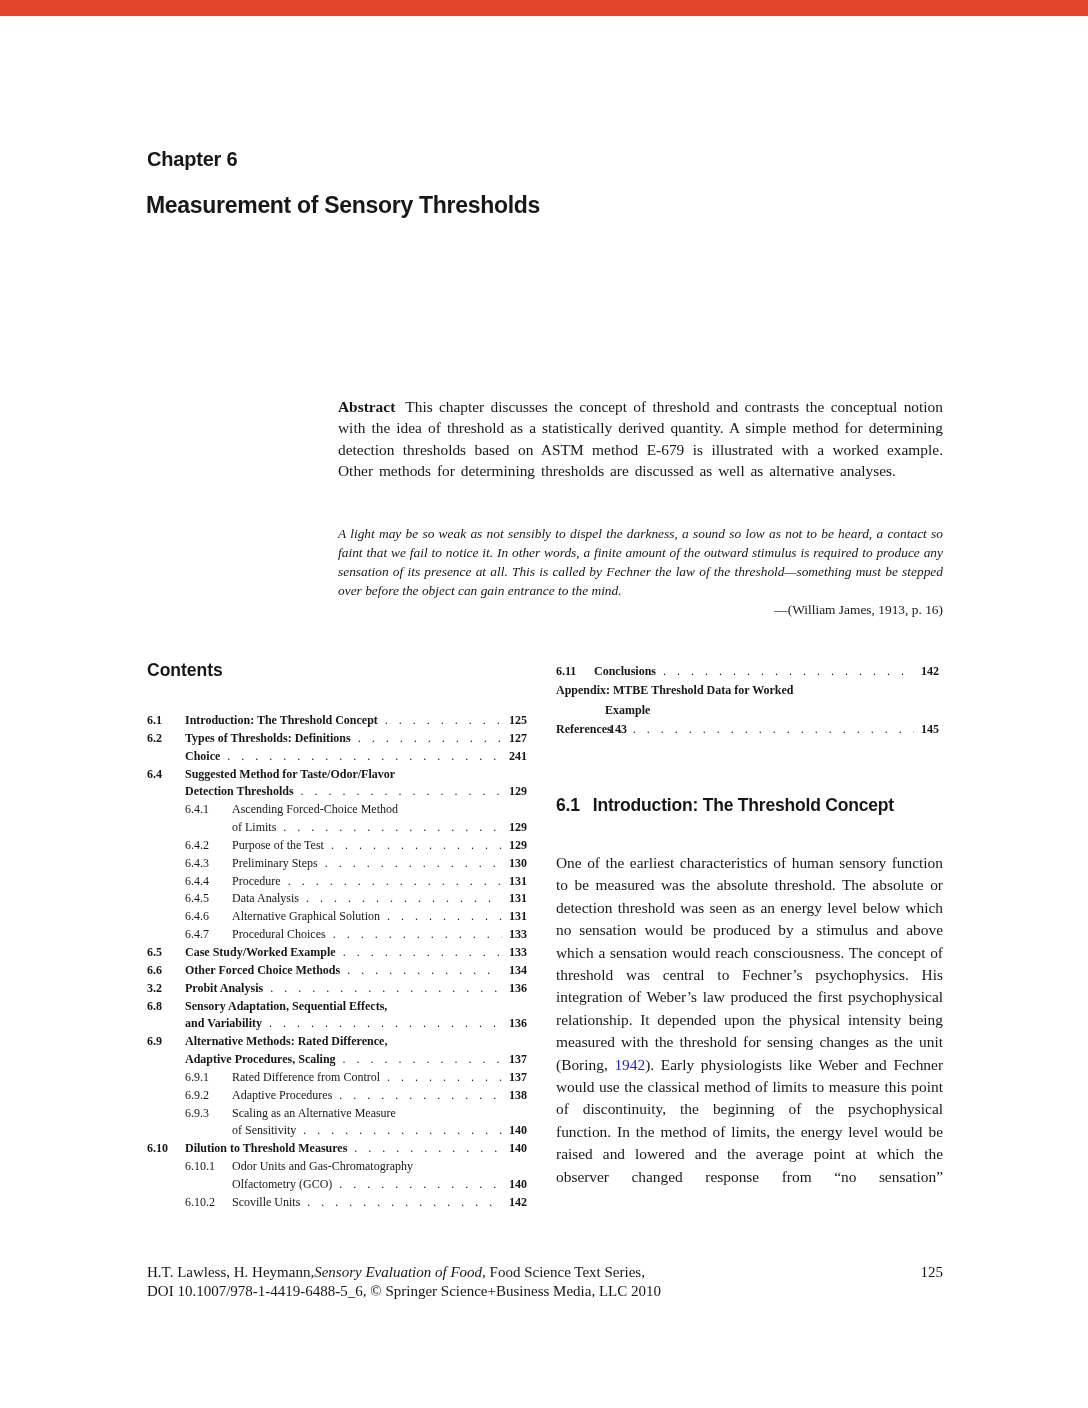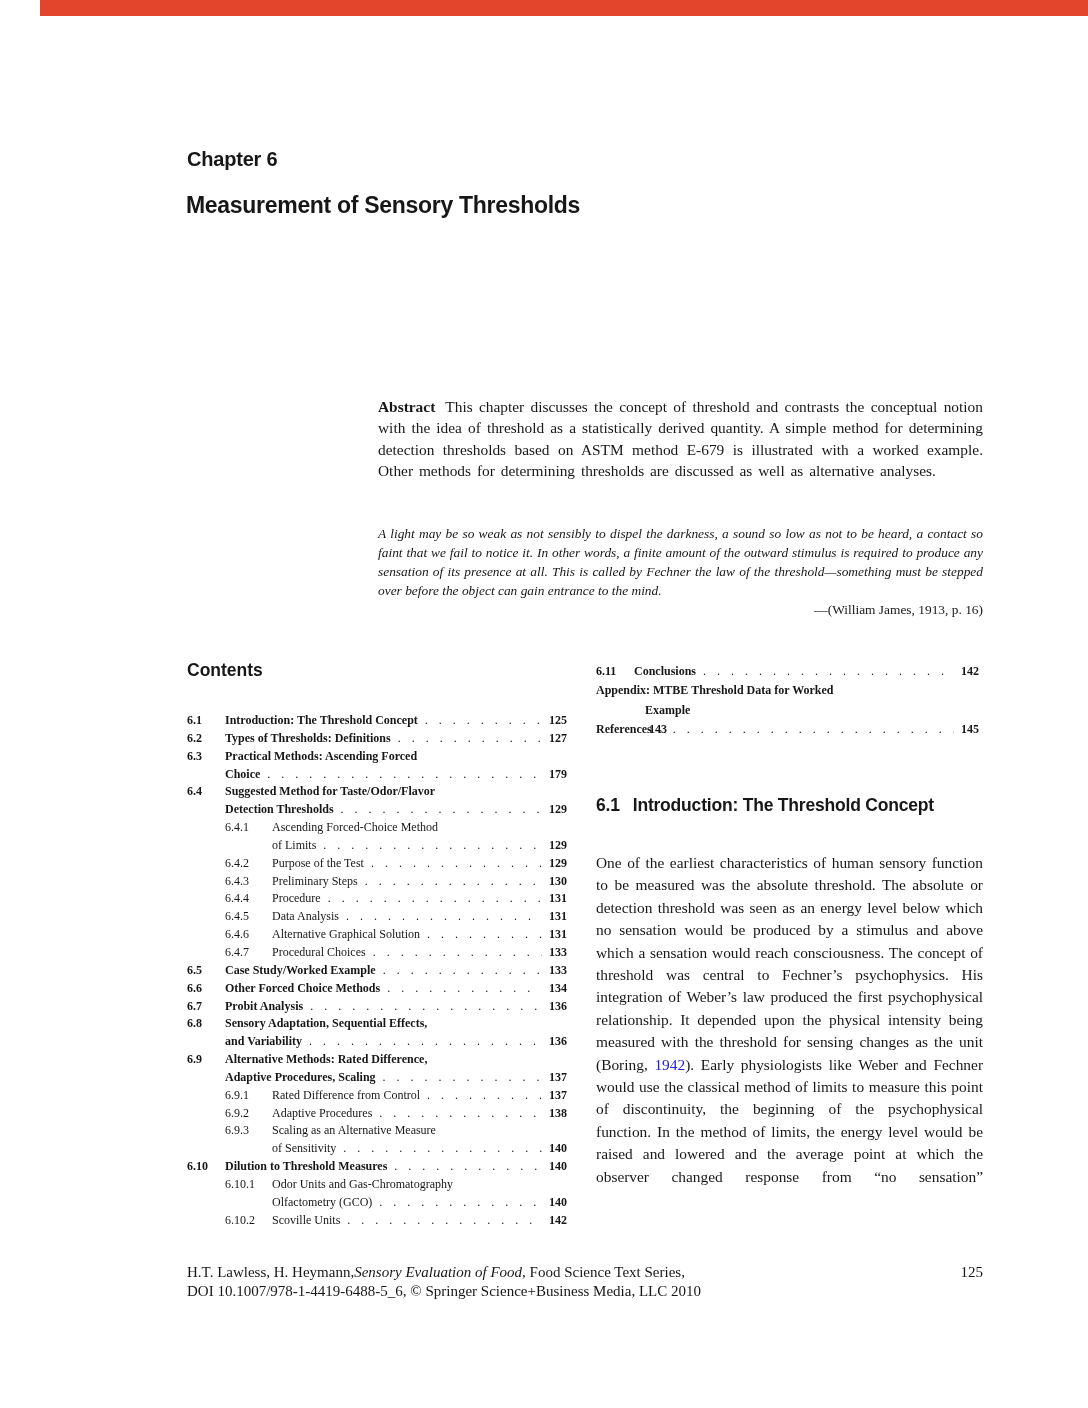--- a/index.html
+++ b/index.html
@@ -1,20 +1,20 @@
 <!DOCTYPE html>
 <html><head>
 <meta charset="utf-8">
 <style>
   html,body{margin:0;padding:0;}
   body{
     width:1088px;height:1408px;position:relative;background:#ffffff;
     font-family:"Liberation Serif","DejaVu Serif",serif;color:#171717;
   }
-  .abs{position:absolute;margin-left:40px;}
+  .abs{position:absolute;}
   #topbar{left:0;top:0;width:1088px;height:16px;background:#e2452c;}
   .sans{font-family:"Liberation Sans","DejaVu Sans",sans-serif;}
   #chapter-label{left:147px;top:148px;font-weight:bold;font-size:20px;letter-spacing:-0.2px;}
   #chapter-title{left:146px;top:192px;font-weight:bold;font-size:23px;letter-spacing:-0.3px;}
   #abstract{left:338px;top:396px;width:605px;font-size:15.4px;line-height:21.4px;text-align:justify;word-spacing:2px;}
   #abstract .label{font-weight:bold;margin-right:10px;}
   #quote{left:338px;top:524px;width:605px;font-size:13.4px;line-height:19px;font-style:italic;text-align:justify;}
   #attribution{text-align:right;font-style:normal;}
   #contents-heading{left:147px;top:660px;font-weight:bold;font-size:17.5px;}
   #toc-left{left:147px;top:712px;width:384px;}
@@ -63,29 +63,25 @@
       <span class="cell-text">Introduction: The Threshold Concept</span>
       <span class="dots">.&nbsp;.&nbsp;.&nbsp;.&nbsp;.&nbsp;.&nbsp;.&nbsp;.&nbsp;.&nbsp;.&nbsp;.&nbsp;.&nbsp;.&nbsp;.&nbsp;.&nbsp;.&nbsp;.&nbsp;.&nbsp;.&nbsp;.&nbsp;.&nbsp;.&nbsp;.&nbsp;.&nbsp;.&nbsp;.&nbsp;.&nbsp;.&nbsp;.&nbsp;.&nbsp;.&nbsp;.&nbsp;.&nbsp;.&nbsp;.&nbsp;.&nbsp;.&nbsp;.&nbsp;.&nbsp;.&nbsp;.&nbsp;.&nbsp;.&nbsp;.&nbsp;.&nbsp;.&nbsp;.&nbsp;.&nbsp;.&nbsp;.&nbsp;.&nbsp;.&nbsp;.&nbsp;.&nbsp;.&nbsp;.&nbsp;.&nbsp;.&nbsp;.&nbsp;.&nbsp;.&nbsp;.&nbsp;.&nbsp;.&nbsp;.&nbsp;.&nbsp;.&nbsp;.&nbsp;.&nbsp;.&nbsp;</span>
       <span class="cell-page">125</span>
     </div>
     <div class="toc-row main">
       <span class="cell-num">6.2</span>
       <span class="cell-text">Types of Thresholds: Definitions</span>
       <span class="dots">.&nbsp;.&nbsp;.&nbsp;.&nbsp;.&nbsp;.&nbsp;.&nbsp;.&nbsp;.&nbsp;.&nbsp;.&nbsp;.&nbsp;.&nbsp;.&nbsp;.&nbsp;.&nbsp;.&nbsp;.&nbsp;.&nbsp;.&nbsp;.&nbsp;.&nbsp;.&nbsp;.&nbsp;.&nbsp;.&nbsp;.&nbsp;.&nbsp;.&nbsp;.&nbsp;.&nbsp;.&nbsp;.&nbsp;.&nbsp;.&nbsp;.&nbsp;.&nbsp;.&nbsp;.&nbsp;.&nbsp;.&nbsp;.&nbsp;.&nbsp;.&nbsp;.&nbsp;.&nbsp;.&nbsp;.&nbsp;.&nbsp;.&nbsp;.&nbsp;.&nbsp;.&nbsp;.&nbsp;.&nbsp;.&nbsp;.&nbsp;.&nbsp;.&nbsp;.&nbsp;.&nbsp;.&nbsp;.&nbsp;.&nbsp;.&nbsp;.&nbsp;.&nbsp;.&nbsp;.&nbsp;.&nbsp;</span>
       <span class="cell-page">127</span>
     </div>
-    <div class="toc-row main">
-      <span class="cell-num">6.3</span>
-      <span class="cell-text">Practical Methods: Ascending Forced</span>
-    </div>
     <div class="toc-row cont">
       <span class="cell-num"></span>
       <span class="cell-text">Choice</span>
       <span class="dots">.&nbsp;.&nbsp;.&nbsp;.&nbsp;.&nbsp;.&nbsp;.&nbsp;.&nbsp;.&nbsp;.&nbsp;.&nbsp;.&nbsp;.&nbsp;.&nbsp;.&nbsp;.&nbsp;.&nbsp;.&nbsp;.&nbsp;.&nbsp;.&nbsp;.&nbsp;.&nbsp;.&nbsp;.&nbsp;.&nbsp;.&nbsp;.&nbsp;.&nbsp;.&nbsp;.&nbsp;.&nbsp;.&nbsp;.&nbsp;.&nbsp;.&nbsp;.&nbsp;.&nbsp;.&nbsp;.&nbsp;.&nbsp;.&nbsp;.&nbsp;.&nbsp;.&nbsp;.&nbsp;.&nbsp;.&nbsp;.&nbsp;.&nbsp;.&nbsp;.&nbsp;.&nbsp;.&nbsp;.&nbsp;.&nbsp;.&nbsp;.&nbsp;.&nbsp;.&nbsp;.&nbsp;.&nbsp;.&nbsp;.&nbsp;.&nbsp;.&nbsp;.&nbsp;.&nbsp;.&nbsp;.&nbsp;</span>
-      <span class="cell-page">179</span>
+      <span class="cell-page">241</span>
     </div>
     <div class="toc-row main">
       <span class="cell-num">6.4</span>
       <span class="cell-text">Suggested Method for Taste/Odor/Flavor</span>
     </div>
     <div class="toc-row cont">
       <span class="cell-num"></span>
       <span class="cell-text">Detection Thresholds</span>
       <span class="dots">.&nbsp;.&nbsp;.&nbsp;.&nbsp;.&nbsp;.&nbsp;.&nbsp;.&nbsp;.&nbsp;.&nbsp;.&nbsp;.&nbsp;.&nbsp;.&nbsp;.&nbsp;.&nbsp;.&nbsp;.&nbsp;.&nbsp;.&nbsp;.&nbsp;.&nbsp;.&nbsp;.&nbsp;.&nbsp;.&nbsp;.&nbsp;.&nbsp;.&nbsp;.&nbsp;.&nbsp;.&nbsp;.&nbsp;.&nbsp;.&nbsp;.&nbsp;.&nbsp;.&nbsp;.&nbsp;.&nbsp;.&nbsp;.&nbsp;.&nbsp;.&nbsp;.&nbsp;.&nbsp;.&nbsp;.&nbsp;.&nbsp;.&nbsp;.&nbsp;.&nbsp;.&nbsp;.&nbsp;.&nbsp;.&nbsp;.&nbsp;.&nbsp;.&nbsp;.&nbsp;.&nbsp;.&nbsp;.&nbsp;.&nbsp;.&nbsp;.&nbsp;.&nbsp;.&nbsp;.&nbsp;.&nbsp;</span>
       <span class="cell-page">129</span>
@@ -149,21 +145,21 @@
       <span class="dots">.&nbsp;.&nbsp;.&nbsp;.&nbsp;.&nbsp;.&nbsp;.&nbsp;.&nbsp;.&nbsp;.&nbsp;.&nbsp;.&nbsp;.&nbsp;.&nbsp;.&nbsp;.&nbsp;.&nbsp;.&nbsp;.&nbsp;.&nbsp;.&nbsp;.&nbsp;.&nbsp;.&nbsp;.&nbsp;.&nbsp;.&nbsp;.&nbsp;.&nbsp;.&nbsp;.&nbsp;.&nbsp;.&nbsp;.&nbsp;.&nbsp;.&nbsp;.&nbsp;.&nbsp;.&nbsp;.&nbsp;.&nbsp;.&nbsp;.&nbsp;.&nbsp;.&nbsp;.&nbsp;.&nbsp;.&nbsp;.&nbsp;.&nbsp;.&nbsp;.&nbsp;.&nbsp;.&nbsp;.&nbsp;.&nbsp;.&nbsp;.&nbsp;.&nbsp;.&nbsp;.&nbsp;.&nbsp;.&nbsp;.&nbsp;.&nbsp;.&nbsp;.&nbsp;.&nbsp;.&nbsp;.&nbsp;</span>
       <span class="cell-page">133</span>
     </div>
     <div class="toc-row main">
       <span class="cell-num">6.6</span>
       <span class="cell-text">Other Forced Choice Methods</span>
       <span class="dots">.&nbsp;.&nbsp;.&nbsp;.&nbsp;.&nbsp;.&nbsp;.&nbsp;.&nbsp;.&nbsp;.&nbsp;.&nbsp;.&nbsp;.&nbsp;.&nbsp;.&nbsp;.&nbsp;.&nbsp;.&nbsp;.&nbsp;.&nbsp;.&nbsp;.&nbsp;.&nbsp;.&nbsp;.&nbsp;.&nbsp;.&nbsp;.&nbsp;.&nbsp;.&nbsp;.&nbsp;.&nbsp;.&nbsp;.&nbsp;.&nbsp;.&nbsp;.&nbsp;.&nbsp;.&nbsp;.&nbsp;.&nbsp;.&nbsp;.&nbsp;.&nbsp;.&nbsp;.&nbsp;.&nbsp;.&nbsp;.&nbsp;.&nbsp;.&nbsp;.&nbsp;.&nbsp;.&nbsp;.&nbsp;.&nbsp;.&nbsp;.&nbsp;.&nbsp;.&nbsp;.&nbsp;.&nbsp;.&nbsp;.&nbsp;.&nbsp;.&nbsp;.&nbsp;.&nbsp;.&nbsp;.&nbsp;</span>
       <span class="cell-page">134</span>
     </div>
     <div class="toc-row main">
-      <span class="cell-num">6.7</span>
+      <span class="cell-num">3.2</span>
       <span class="cell-text">Probit Analysis</span>
       <span class="dots">.&nbsp;.&nbsp;.&nbsp;.&nbsp;.&nbsp;.&nbsp;.&nbsp;.&nbsp;.&nbsp;.&nbsp;.&nbsp;.&nbsp;.&nbsp;.&nbsp;.&nbsp;.&nbsp;.&nbsp;.&nbsp;.&nbsp;.&nbsp;.&nbsp;.&nbsp;.&nbsp;.&nbsp;.&nbsp;.&nbsp;.&nbsp;.&nbsp;.&nbsp;.&nbsp;.&nbsp;.&nbsp;.&nbsp;.&nbsp;.&nbsp;.&nbsp;.&nbsp;.&nbsp;.&nbsp;.&nbsp;.&nbsp;.&nbsp;.&nbsp;.&nbsp;.&nbsp;.&nbsp;.&nbsp;.&nbsp;.&nbsp;.&nbsp;.&nbsp;.&nbsp;.&nbsp;.&nbsp;.&nbsp;.&nbsp;.&nbsp;.&nbsp;.&nbsp;.&nbsp;.&nbsp;.&nbsp;.&nbsp;.&nbsp;.&nbsp;.&nbsp;.&nbsp;.&nbsp;.&nbsp;.&nbsp;</span>
       <span class="cell-page">136</span>
     </div>
     <div class="toc-row main">
       <span class="cell-num">6.8</span>
       <span class="cell-text">Sensory Adaptation, Sequential Effects,</span>
     </div>
     <div class="toc-row cont">
       <span class="cell-num"></span>

